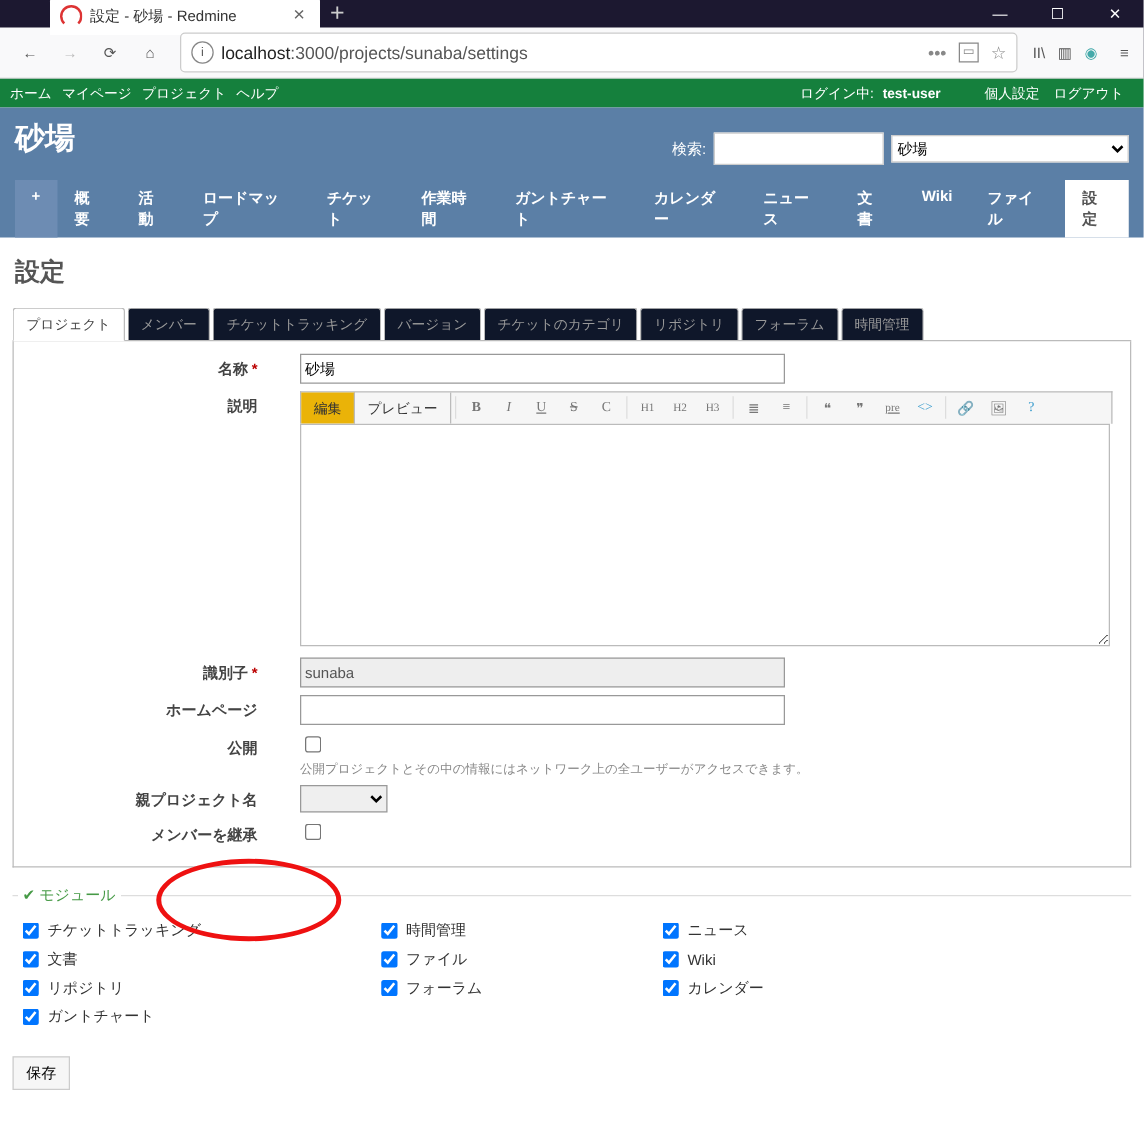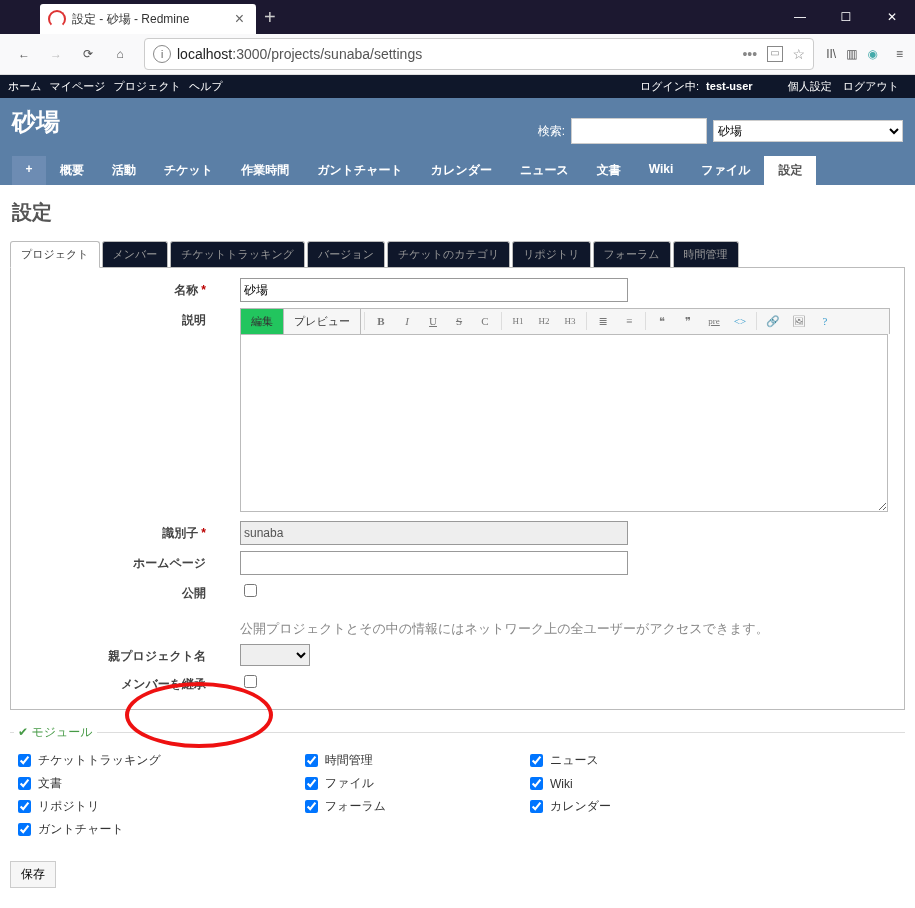--- a/index.html
+++ b/index.html
@@ -1,32 +1,32 @@
 <!DOCTYPE html>
 <html><head>
 <meta charset="utf-8">
 <style>
   html,body{margin:0;padding:0;font-family:Verdana,Tahoma,sans-serif;font-size:12px;color:#333;background:#fff;}
   .browser-chrome{background:#1c1830;color:#fff;}
-  .tab-row{display:flex;align-items:center;height:34px;padding-left:40px;}
+  .tab-row{display:flex;align-items:center;height:22px;padding-left:40px;}
   .tab{background:#fff;color:#333;height:30px;border-top-left-radius:3px;border-top-right-radius:3px;display:flex;align-items:center;padding:0 8px;width:200px;margin-top:4px;}
   .tab-icon{width:14px;height:14px;border:2px solid #d33;border-radius:50%;border-bottom-color:transparent;margin-right:6px;}
   .tab-title{flex:1;font-size:12px;white-space:nowrap;overflow:hidden;text-overflow:ellipsis;}
   .tab-close{font-size:16px;color:#666;padding:0 4px;cursor:pointer;}
   .plus-tab{color:#ccc;padding:0 8px;font-size:20px;}
   .window-controls{margin-left:auto;display:flex;}
   .win-btn{width:46px;height:34px;display:flex;align-items:center;justify-content:center;color:#fff;}
   .nav-bar{background:#f9f9fa;height:40px;display:flex;align-items:center;padding:0 8px;border-bottom:1px solid #ddd;}
   .nav-btn{width:30px;height:30px;border:1px solid transparent;border-radius:4px;display:flex;align-items:center;justify-content:center;color:#555;}
   .url-bar{flex:1;margin:0 8px;height:30px;border:1px solid #ccc;border-radius:4px;display:flex;align-items:center;padding:0 8px;font-size:14px;color:#555;background:#fff;}
   .url-bar .lock{width:16px;height:16px;border:1px solid #888;border-radius:50%;display:flex;align-items:center;justify-content:center;font-size:10px;margin-right:6px;}
   .url-bar .actions{margin-left:auto;display:flex;gap:10px;color:#888;}
   .right-icons{display:flex;gap:10px;color:#555;padding:0 4px;}
 
-  #top-menu{background:#0f172a;color:#fff;font-size:11px;padding:4px 8px;display:flex;}
+  #top-menu{background:#15803d;color:#fff;font-size:11px;padding:4px 8px;display:flex;}
   #top-menu a{color:#fff;text-decoration:none;margin-right:8px;}
   #top-menu .right{margin-left:auto;}
   #top-menu .right span{margin-right:4px;text-align:right;}
   #top-menu .right b{font-weight:bold;}
 
   #header{background:#5b7fa6;color:#fff;padding:8px 12px 0 12px;}
   #header .row1{display:flex;align-items:center;}
   #header h1{margin:0 0 18px 0;font-size:24px;font-weight:bold;font-family:"Trebuchet MS",Tahoma,sans-serif;}
   #header .search{margin-left:auto;display:flex;align-items:center;gap:6px;}
   #header .search label{font-size:12px;}
@@ -47,26 +47,26 @@
   .tabs a{display:block;padding:5px 10px;border:1px solid #bbb;border-bottom:none;background:#0f172a;color:#999;text-decoration:none;font-size:11px;border-radius:3px 3px 0 0;position:relative;top:1px;}
   .tabs a.selected{background:#fff;color:#444;border-bottom:1px solid #fff;}
 
   .tab-panel{border:1px solid #bbb;border-top:none;padding:10px;}
 
   .form-row{display:flex;align-items:flex-start;margin-bottom:6px;gap:28px;}
   .form-row label{width:185px;text-align:right;padding-right:6px;padding-top:4px;font-weight:bold;color:#444;font-size:12px;}
   .form-row .req{color:#b00;margin-left:3px;}
   .form-row input[type=text]{width:380px;height:20px;border:1px solid #999;font-size:12px;padding:1px 3px;}
   .form-row input[disabled]{background:#eee;}
-  .form-row .hint{font-size:13px;color:#888;margin-top:20px;}
+  .form-row .hint{font-size:10px;color:#888;margin-top:3px;}
   .form-row select{height:22px;width:70px;border:1px solid #999;}
 
   .toolbar{display:flex;border:1px solid #bbb;border-bottom:none;background:#f6f6f6;font-size:11px;flex-wrap:wrap;}
   .toolbar .tb-tab{padding:5px 10px;border-right:1px solid #bbb;}
-  .toolbar .tb-tab.sel{background:#22c55e;}
+  .toolbar .tb-tab.sel{background:#eab308;}
   .toolbar .tb-btn{width:26px;height:24px;display:flex;align-items:center;justify-content:center;border-right:0;color:#777;font-family:Georgia,serif;}
   .toolbar .sep{border-left:1px solid #ddd;margin:3px 3px;height:18px;}
   textarea.desc{width:640px;height:170px;border:1px solid #bbb;resize:both;font-family:inherit;font-size:12px;padding:3px;}
 
   fieldset.modules{border:none;border-top:1px solid #ddd;margin:14px 0 8px 0;padding:10px 4px;}
   fieldset.modules legend{color:#469a46;padding:0 4px;font-size:12px;}
   fieldset.modules legend::before{content:"✔ ";color:#469a46;}
   .mod-cols{display:flex;gap:140px;}
   .mod-cols label{display:flex;align-items:center;gap:4px;font-size:12px;margin-bottom:4px;}
 
@@ -138,20 +138,21 @@
       <input type="text" value="" style="">
       <select>
         <option>砂場</option>
       </select>
     </div>
   </div>
   <div id="main-menu">
     <a href="#" class="plus">+</a>
     <a href="#">概要</a>
     <a href="#">活動</a>
+    <a href="#">ロードマップ</a>
     <a href="#">チケット</a>
     <a href="#">作業時間</a>
     <a href="#">ガントチャート</a>
     <a href="#">カレンダー</a>
     <a href="#">ニュース</a>
     <a href="#">文書</a>
     <a href="#">Wiki</a>
     <a href="#">ファイル</a>
     <a href="#" class="selected">設定</a>
   </div>

